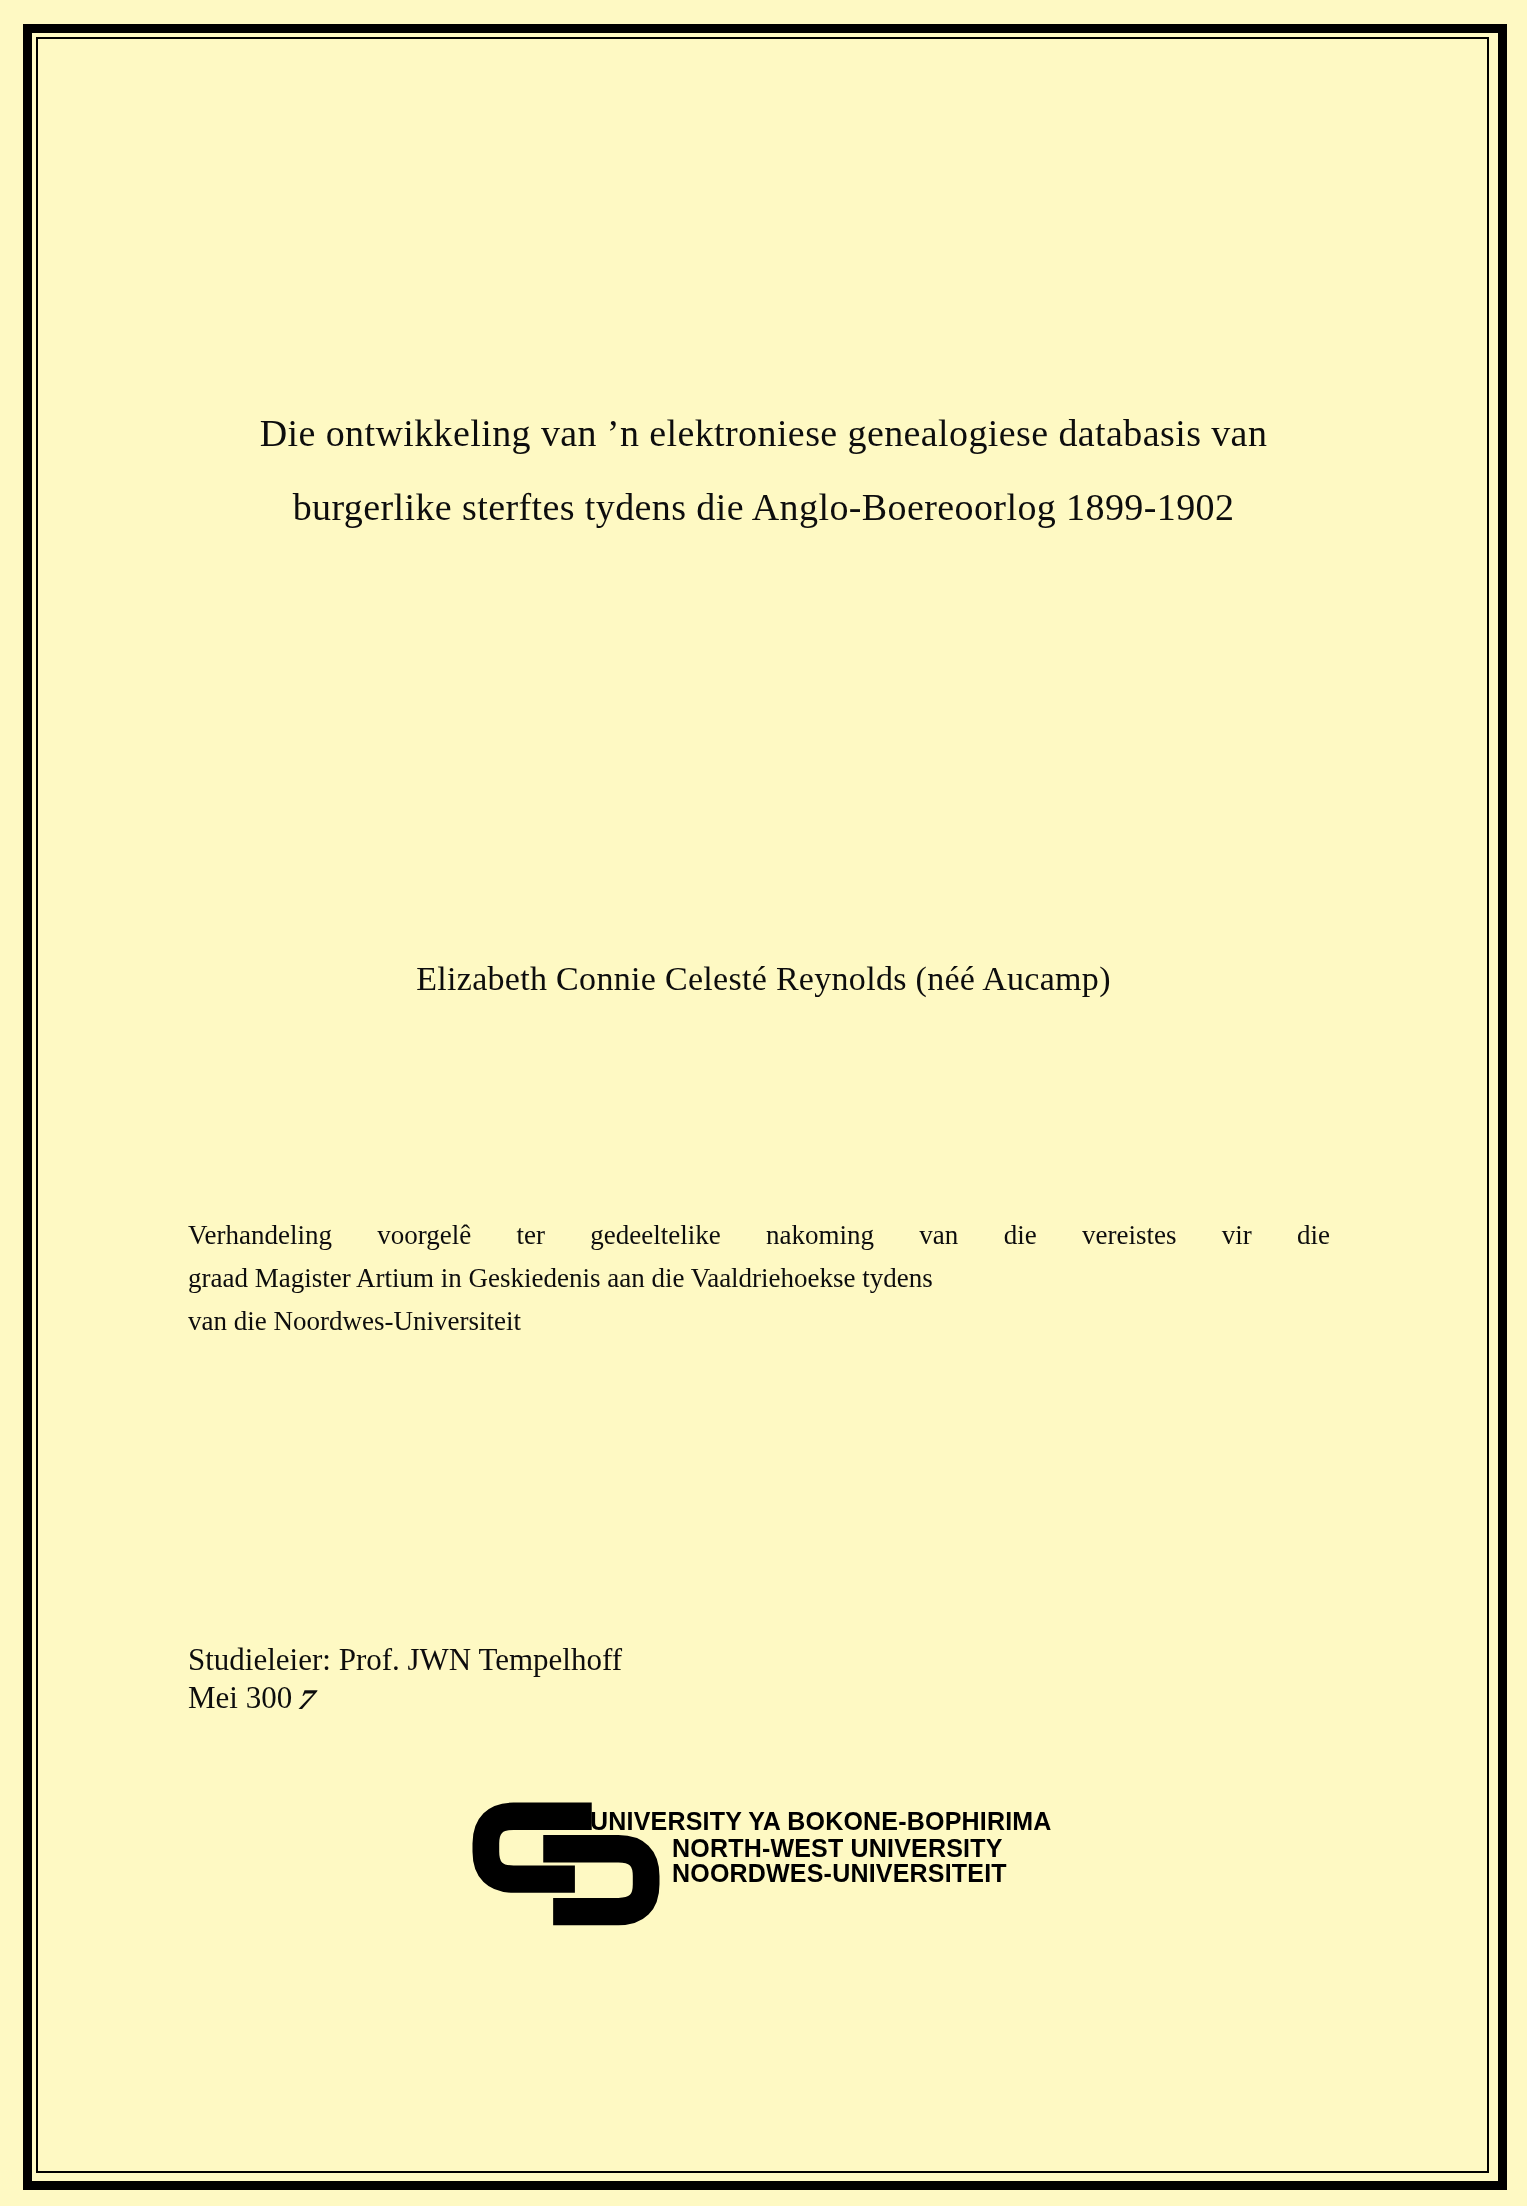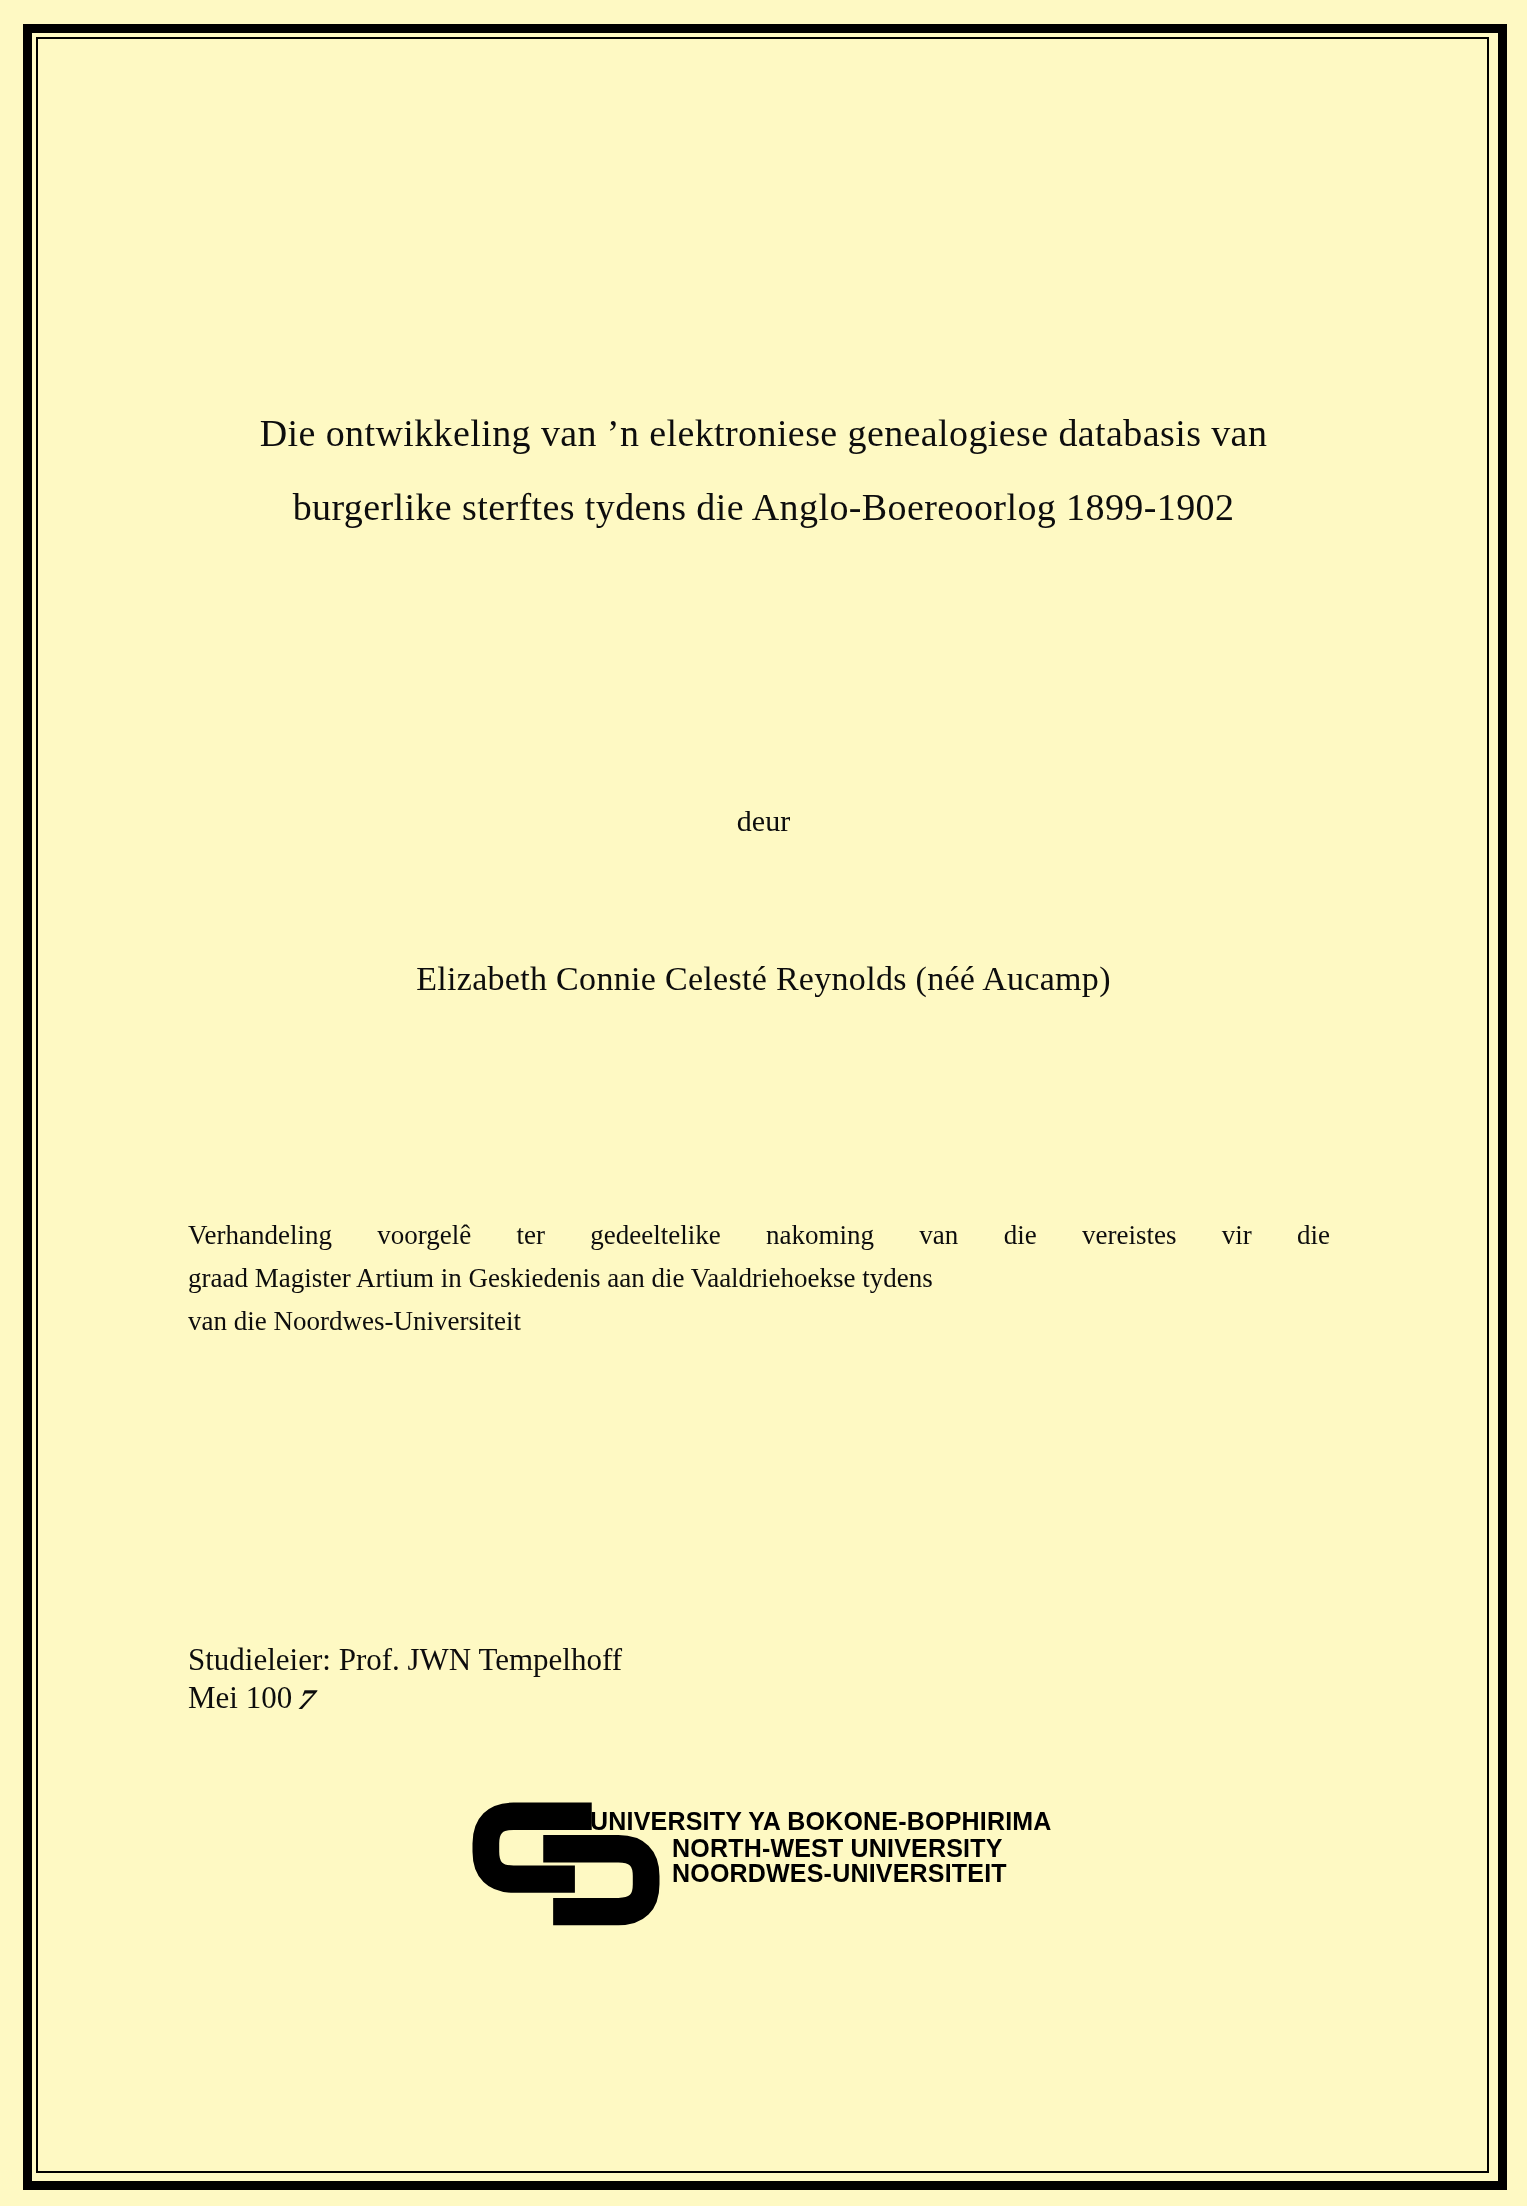--- a/index.html
+++ b/index.html
@@ -70,33 +70,32 @@
 <div class="page">
 
   <div class="frame-outer"></div>
   <div class="frame-inner"></div>
 
   <div class="title">
     <div>Die ontwikkeling van ’n elektroniese genealogiese databasis van</div>
     <div>burgerlike sterftes tydens die Anglo-Boereoorlog 1899-1902</div>
   </div>
 
-  <div class="byline">deur</div>
 
   <div class="author">Elizabeth Connie Celesté Reynolds (néé Aucamp)</div>
 
   <div class="statement">
     <div class="st-line1">Verhandeling voorgelê ter gedeeltelike nakoming van die vereistes vir die</div>
     <div class="st-line2"><span>graad </span><span class="it">Magister Artium</span><span> in Geskiedenis aan die Vaaldriehoekse tydens</span></div>
     <div class="st-line3">van die Noordwes-Universiteit</div>
   </div>
 
   <div class="supervisor">
     <div>Studieleier: Prof. JWN Tempelhoff</div>
-    <div><span>Mei 100</span><span class="glyph7">7</span></div>
+    <div><span>Mei 300</span><span class="glyph7">7</span></div>
   </div>
 
   <div class="logo">
     <svg class="logo-mark" width="188" height="142" viewBox="0 0 190 140" preserveAspectRatio="none" xmlns="http://www.w3.org/2000/svg">
       <path d="M 121 16 H 42 Q 14 16 14 43 L 14 51 Q 14 78 42 78 H 104" fill="none" stroke="#000" stroke-width="27"></path>
       <path d="M 72 48 H 148 Q 176 48 176 75 L 176 83 Q 176 110 148 110 H 82" fill="none" stroke="#000" stroke-width="27"></path>
     </svg>
     <div class="logo-line logo-l1">UNIVERSITY YA BOKONE-BOPHIRIMA</div>
     <div class="logo-line logo-l2">NORTH-WEST UNIVERSITY</div>
     <div class="logo-line logo-l3">NOORDWES-UNIVERSITEIT</div>

